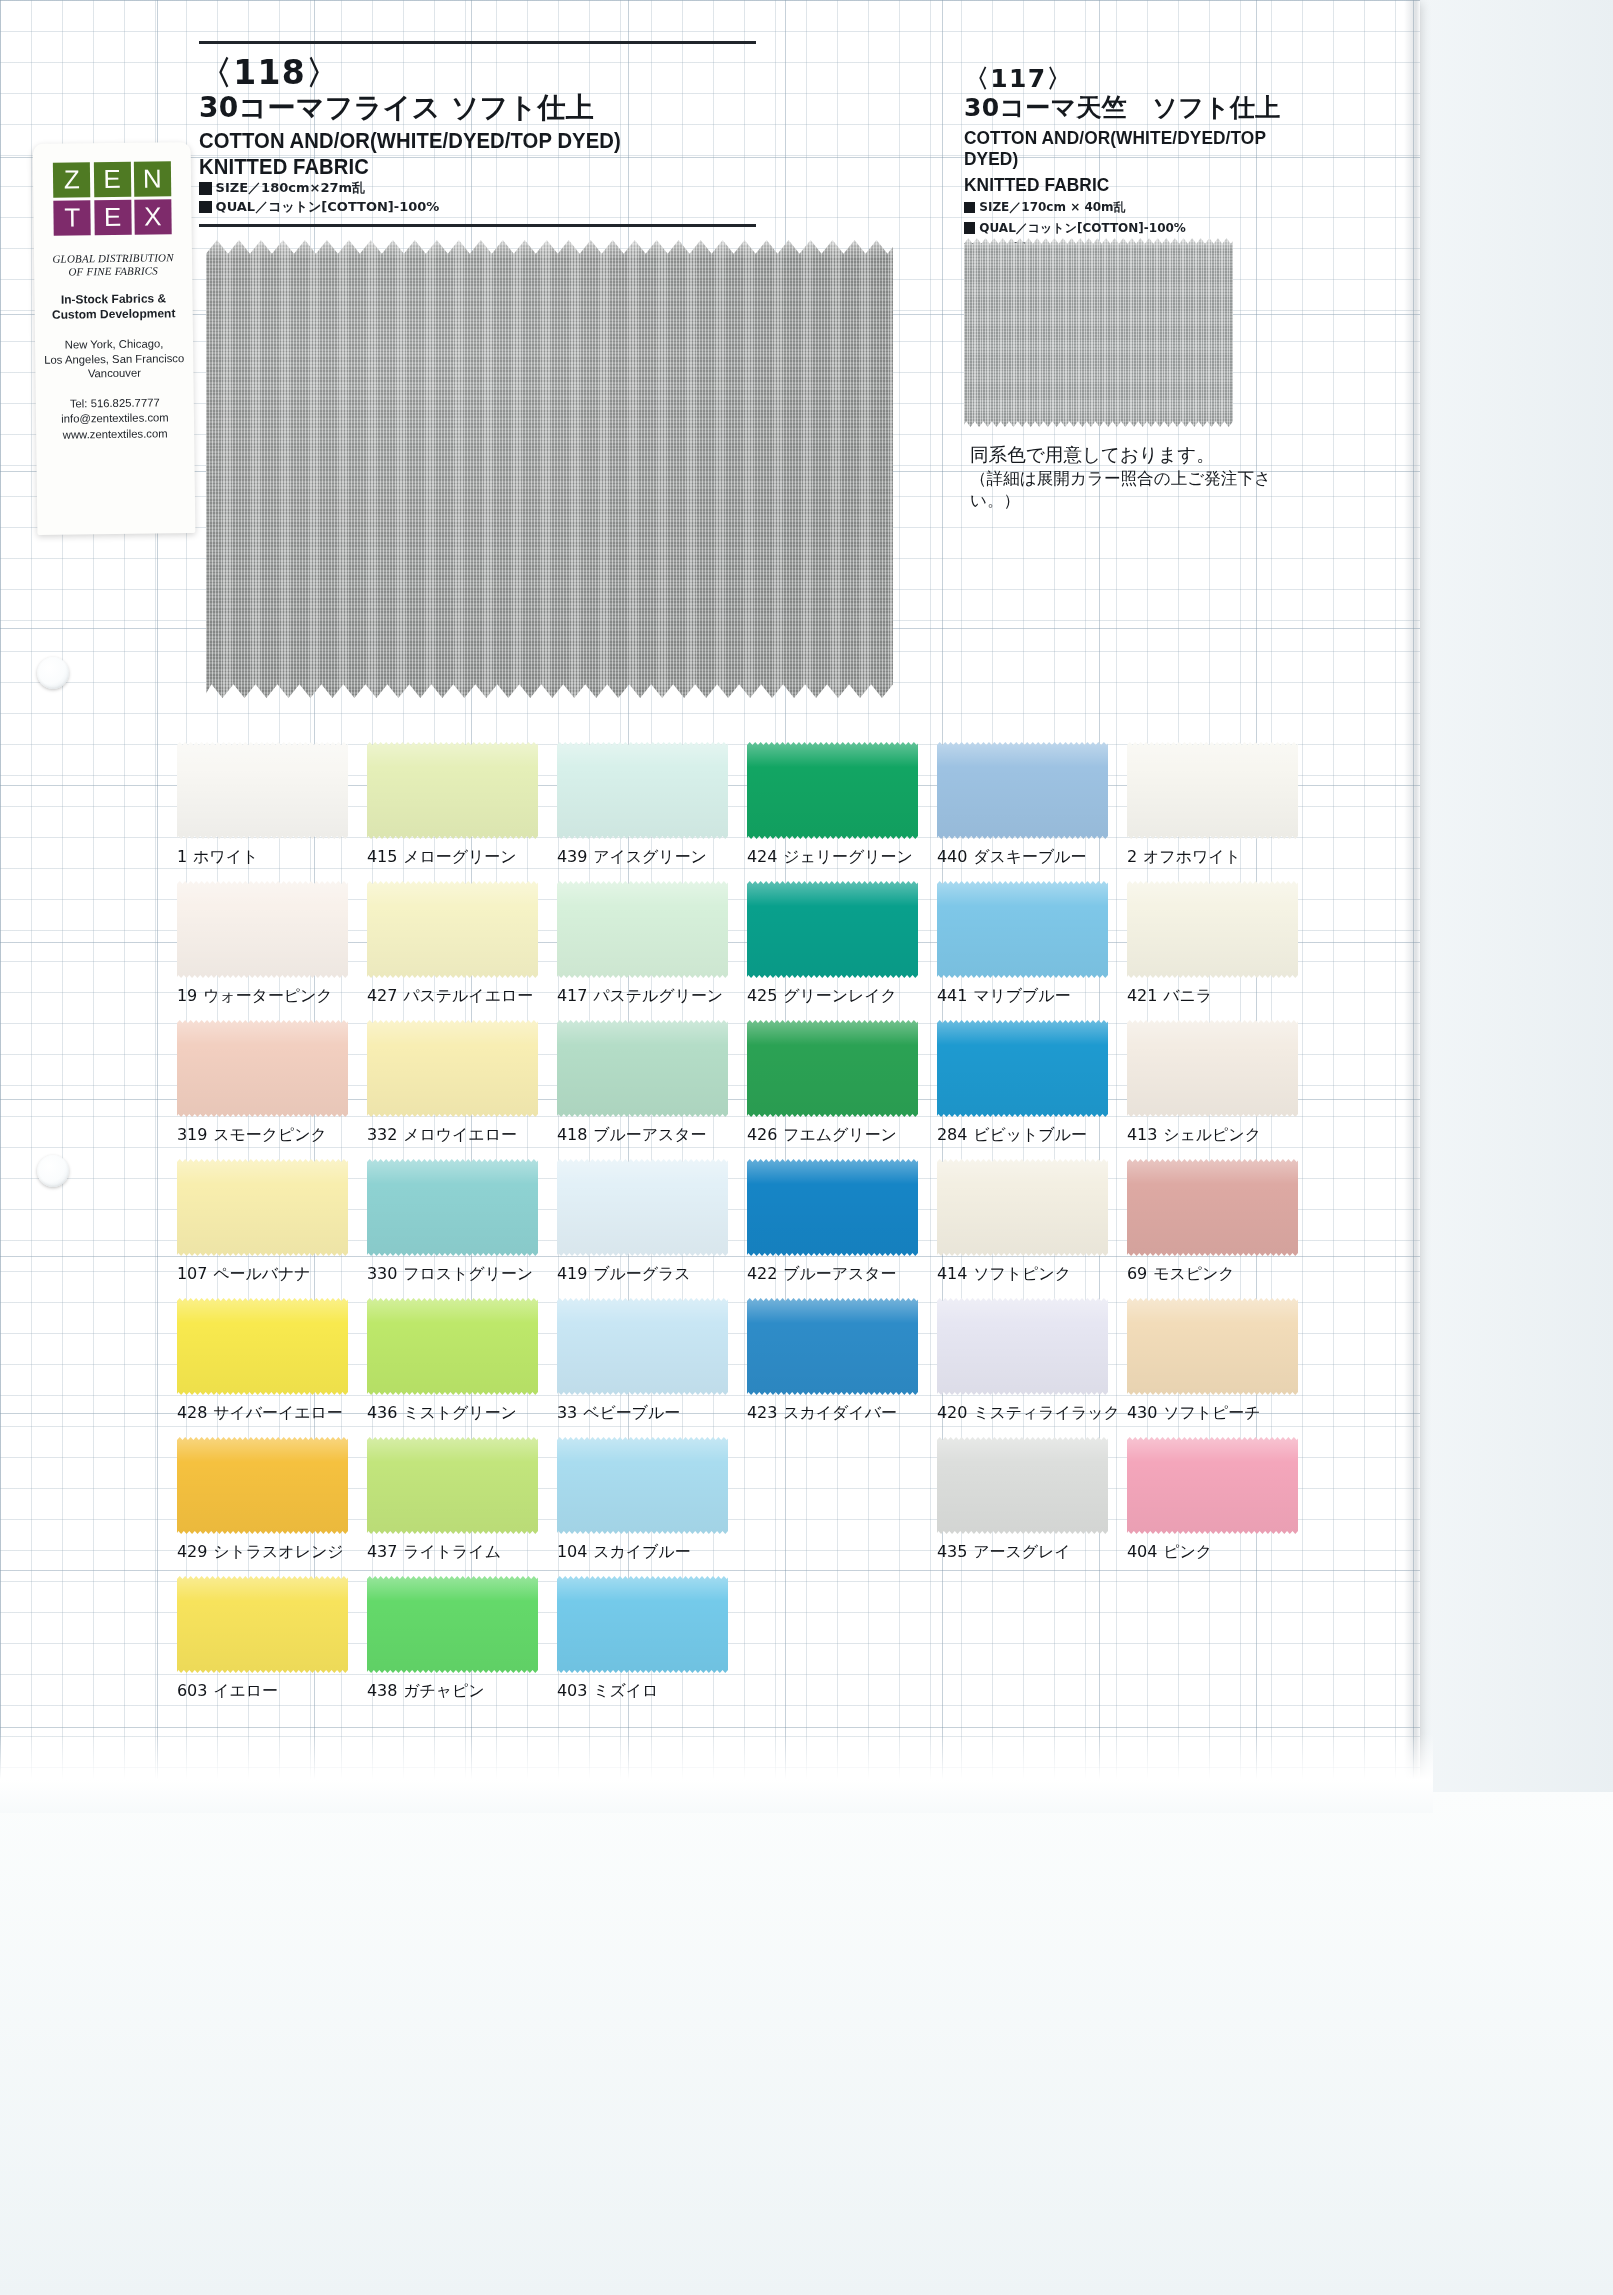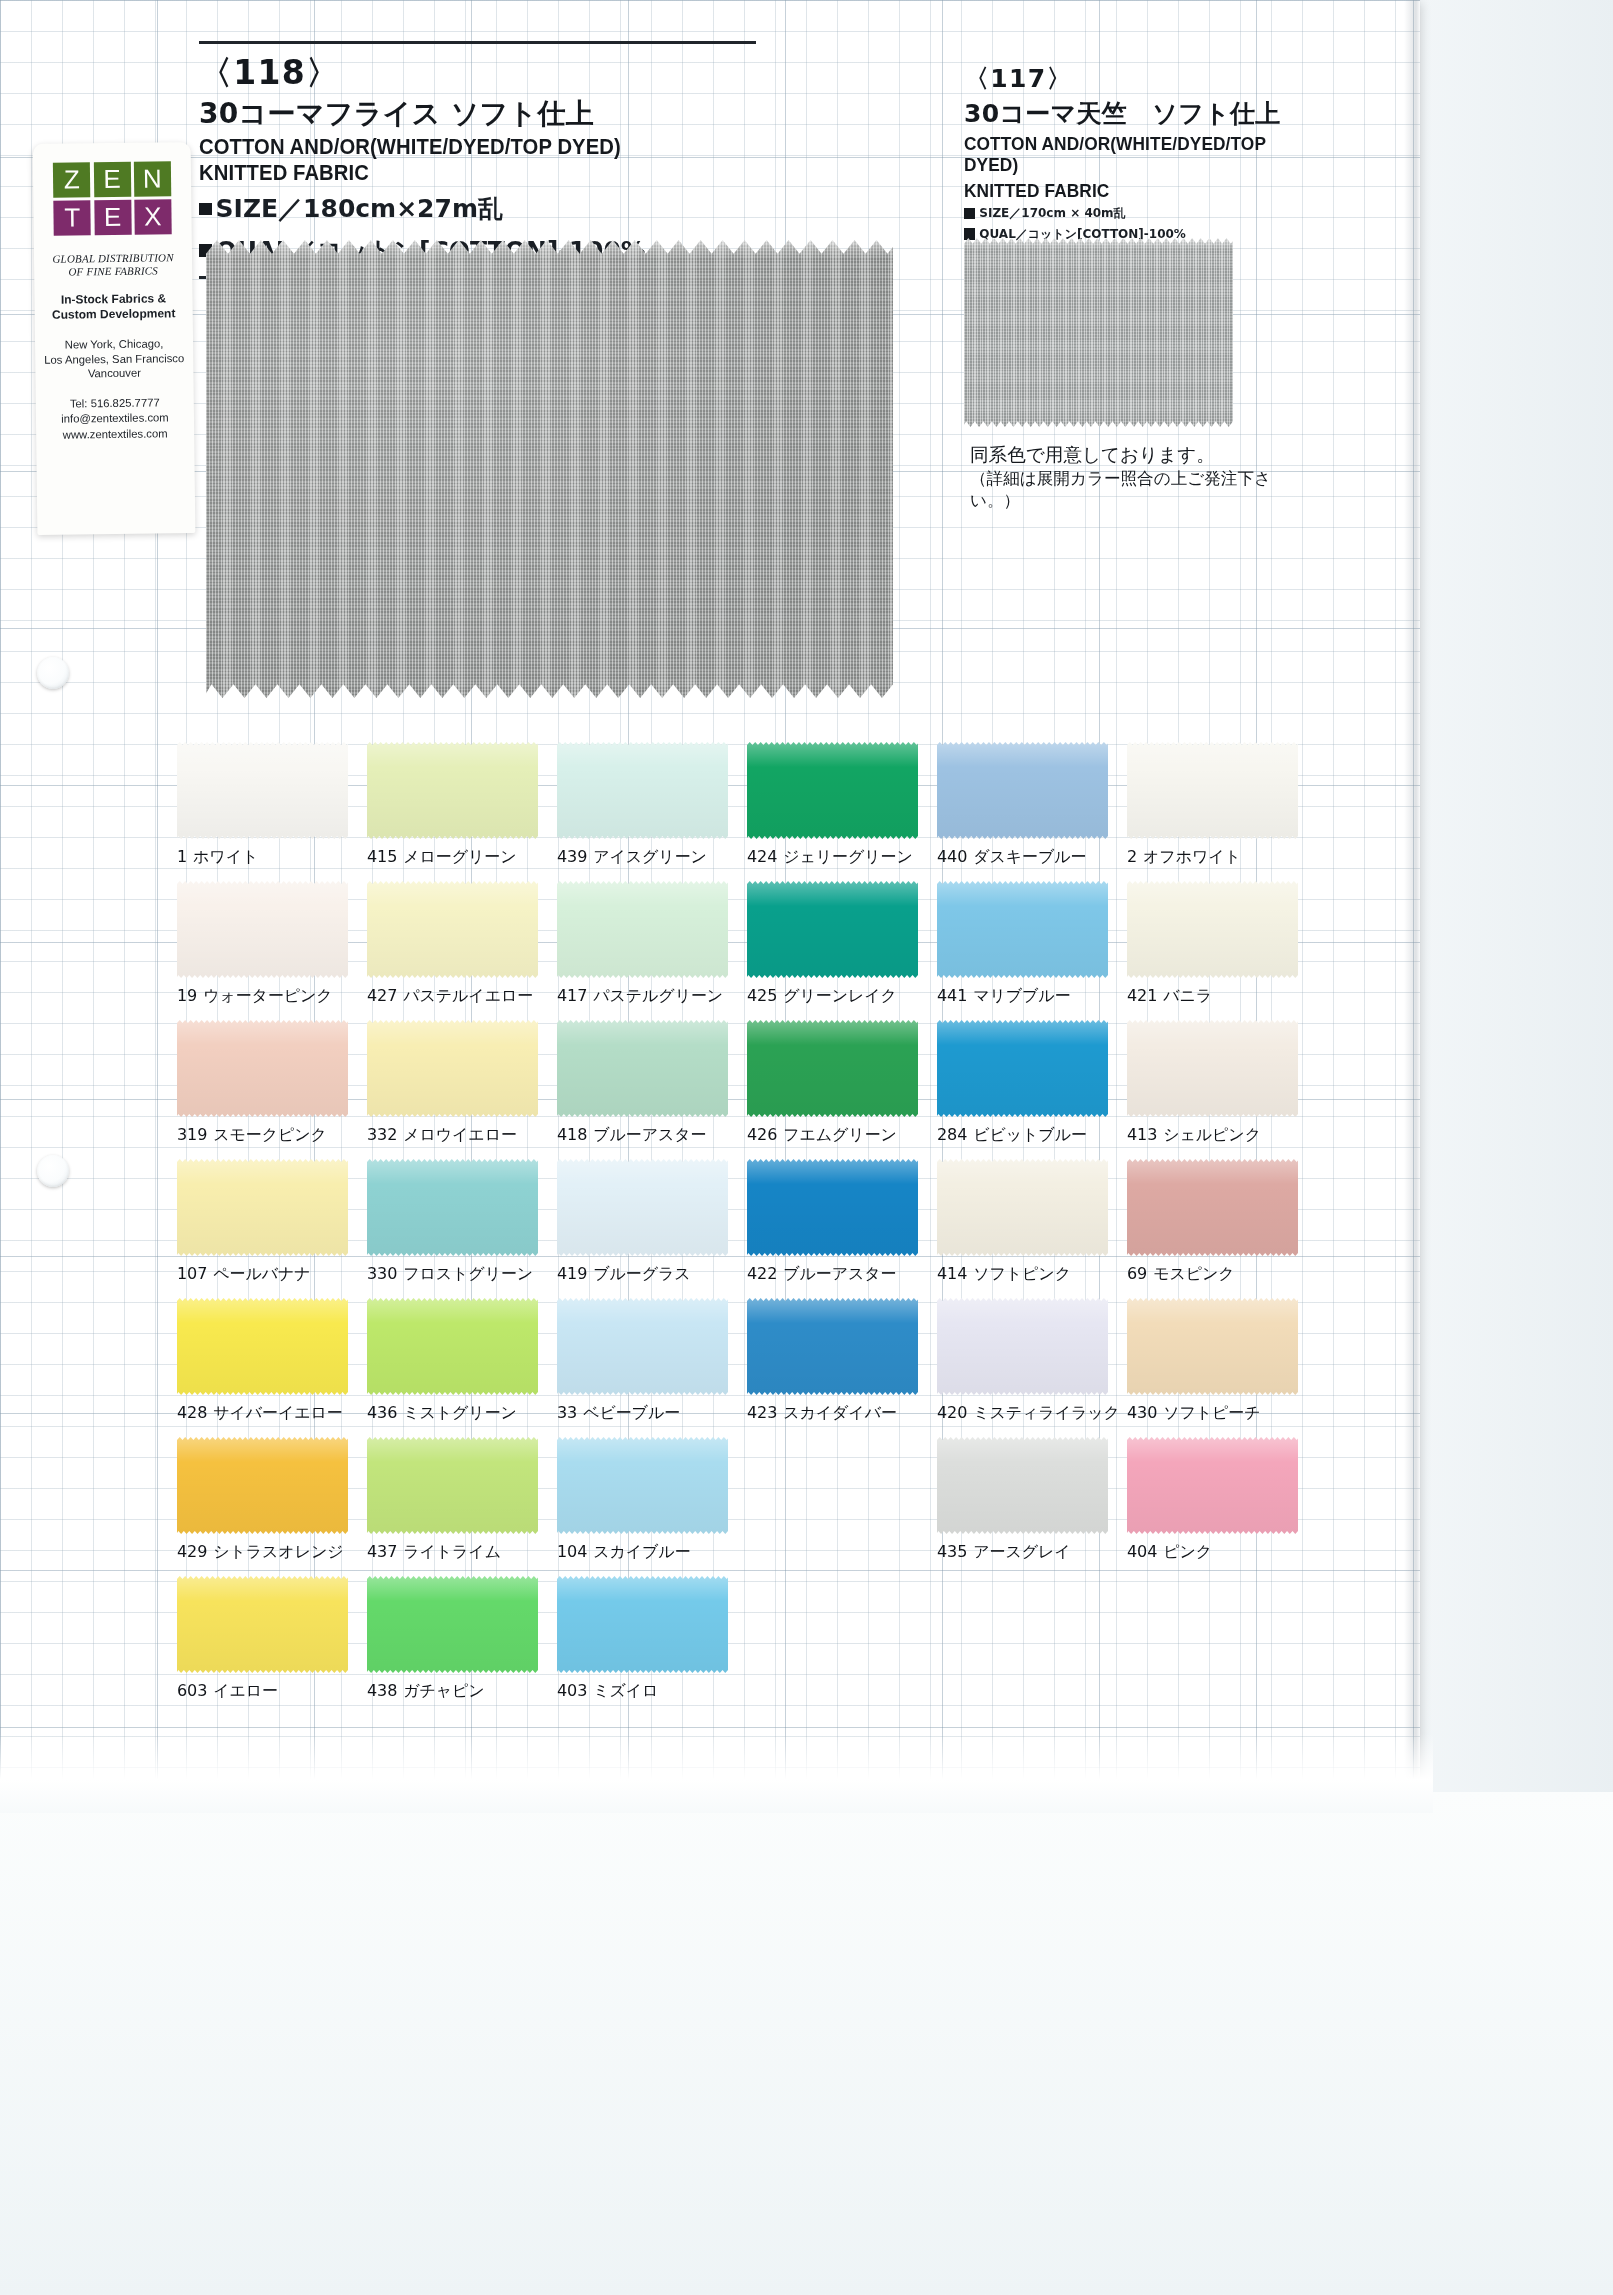--- a/index.html
+++ b/index.html
@@ -54,31 +54,31 @@
   
   #hdr-left{position:absolute;left:199px;top:41px;width:557px;}
   .rule-top{height:2.7px;background:#20252b;width:557px;margin-bottom:12px;}
   .rule-bot{height:2.7px;background:#20252b;width:557px;margin-top:8px;}
   .code-no{
     font-family:"DejaVu Sans",sans-serif;
     font-size:33px;font-weight:700;letter-spacing:1.3px;color:#15191e;line-height:1.06;
   }
   .jp-title{
     font-family:"DejaVu Sans",sans-serif;
-    font-size:28px;font-weight:700;color:#15191e;line-height:1.18;margin-top:6px;
+    font-size:28px;font-weight:700;color:#15191e;line-height:1.18;margin-top:0;
     letter-spacing:0.3px;
   }
   .en-title{
     font-family:"Liberation Sans",sans-serif;
     font-size:22px;font-weight:700;color:#15191e;line-height:1.16;margin-top:4.6px;
     transform:scaleX(.92);transform-origin:left center;letter-spacing:0.1px;
   }
   .spec-line{
     font-family:"DejaVu Sans",sans-serif;
-    font-size:25px;font-weight:600;color:#1a1f25;line-height:1.42;margin-top:6px;
+    font-size:13px;font-weight:600;color:#1a1f25;line-height:1.42;
     display:flex;align-items:center;
   }
   .sq{display:inline-block;width:12.6px;height:12.6px;background:#15191e;margin-right:4px;flex:0 0 auto;}
 
   
   #hdr-right{position:absolute;left:964px;top:66px;width:345px;}
   #hdr-right .code-no{font-size:25px;}
   #hdr-right .jp-title{font-size:25px;}
   #hdr-right .en-title{font-size:18.6px;transform:scaleX(.93);}
   #hdr-right .spec-line{font-size:12px;margin-top:3.3px;}

